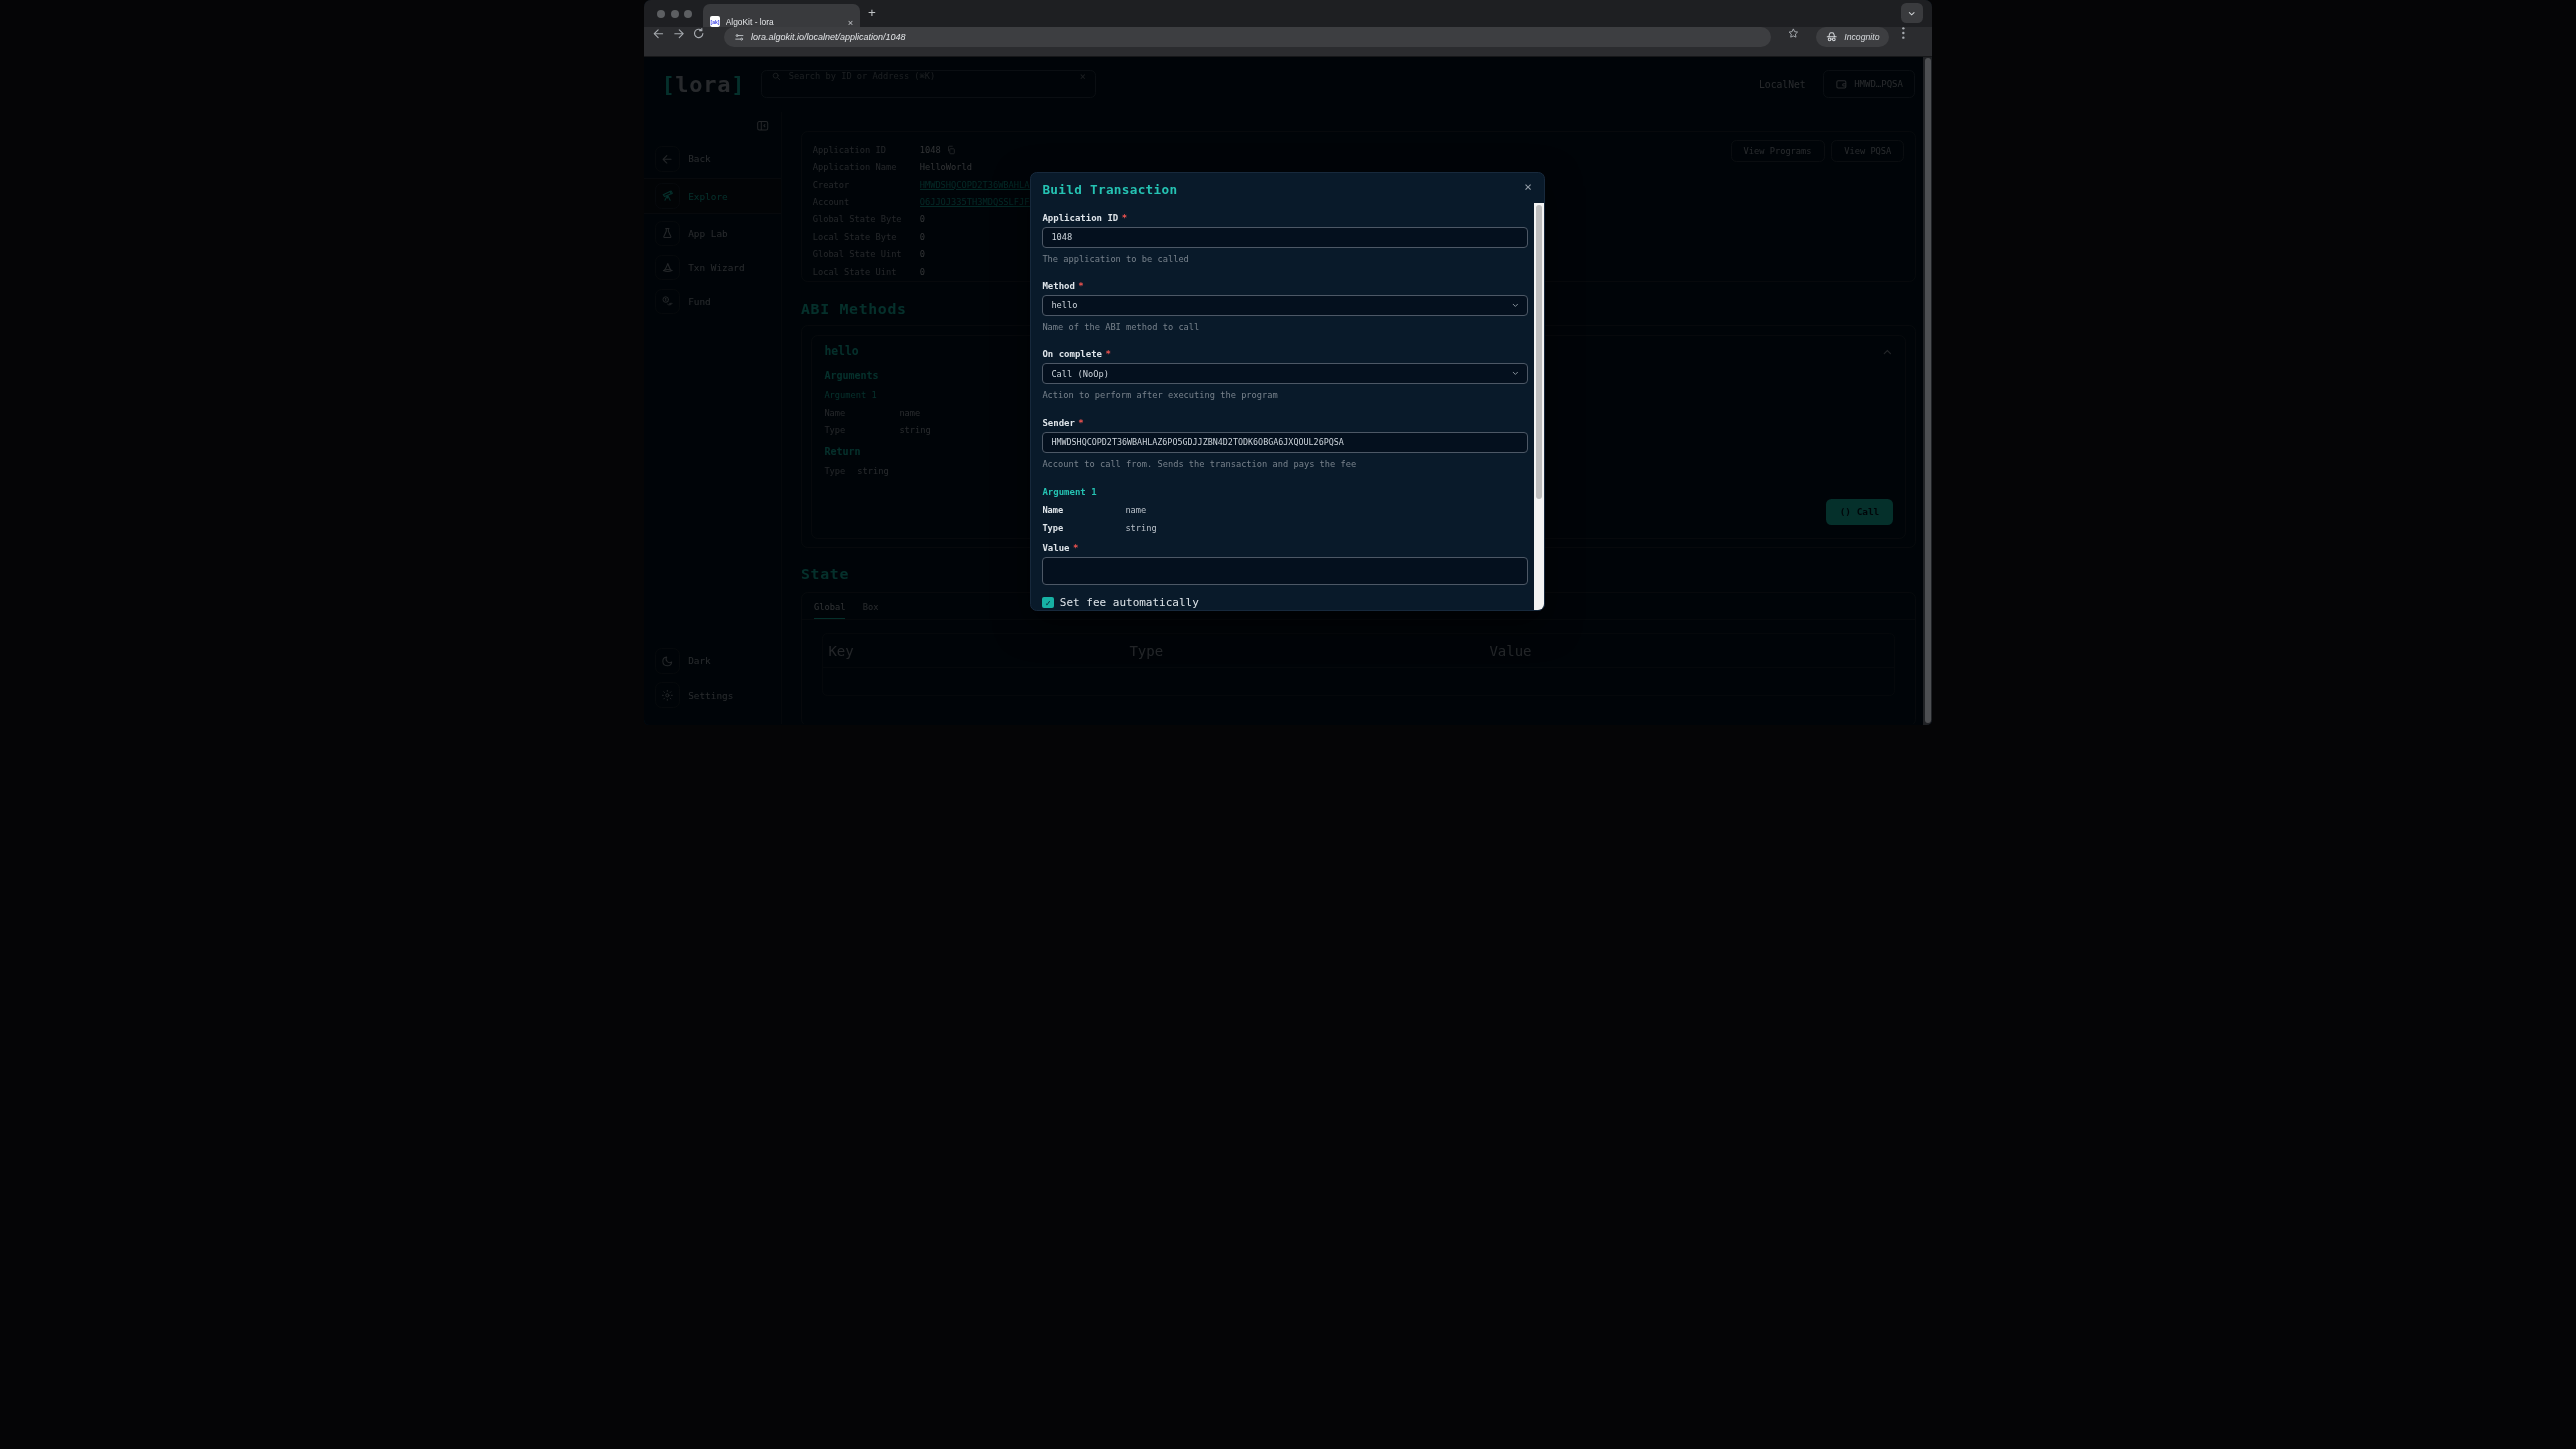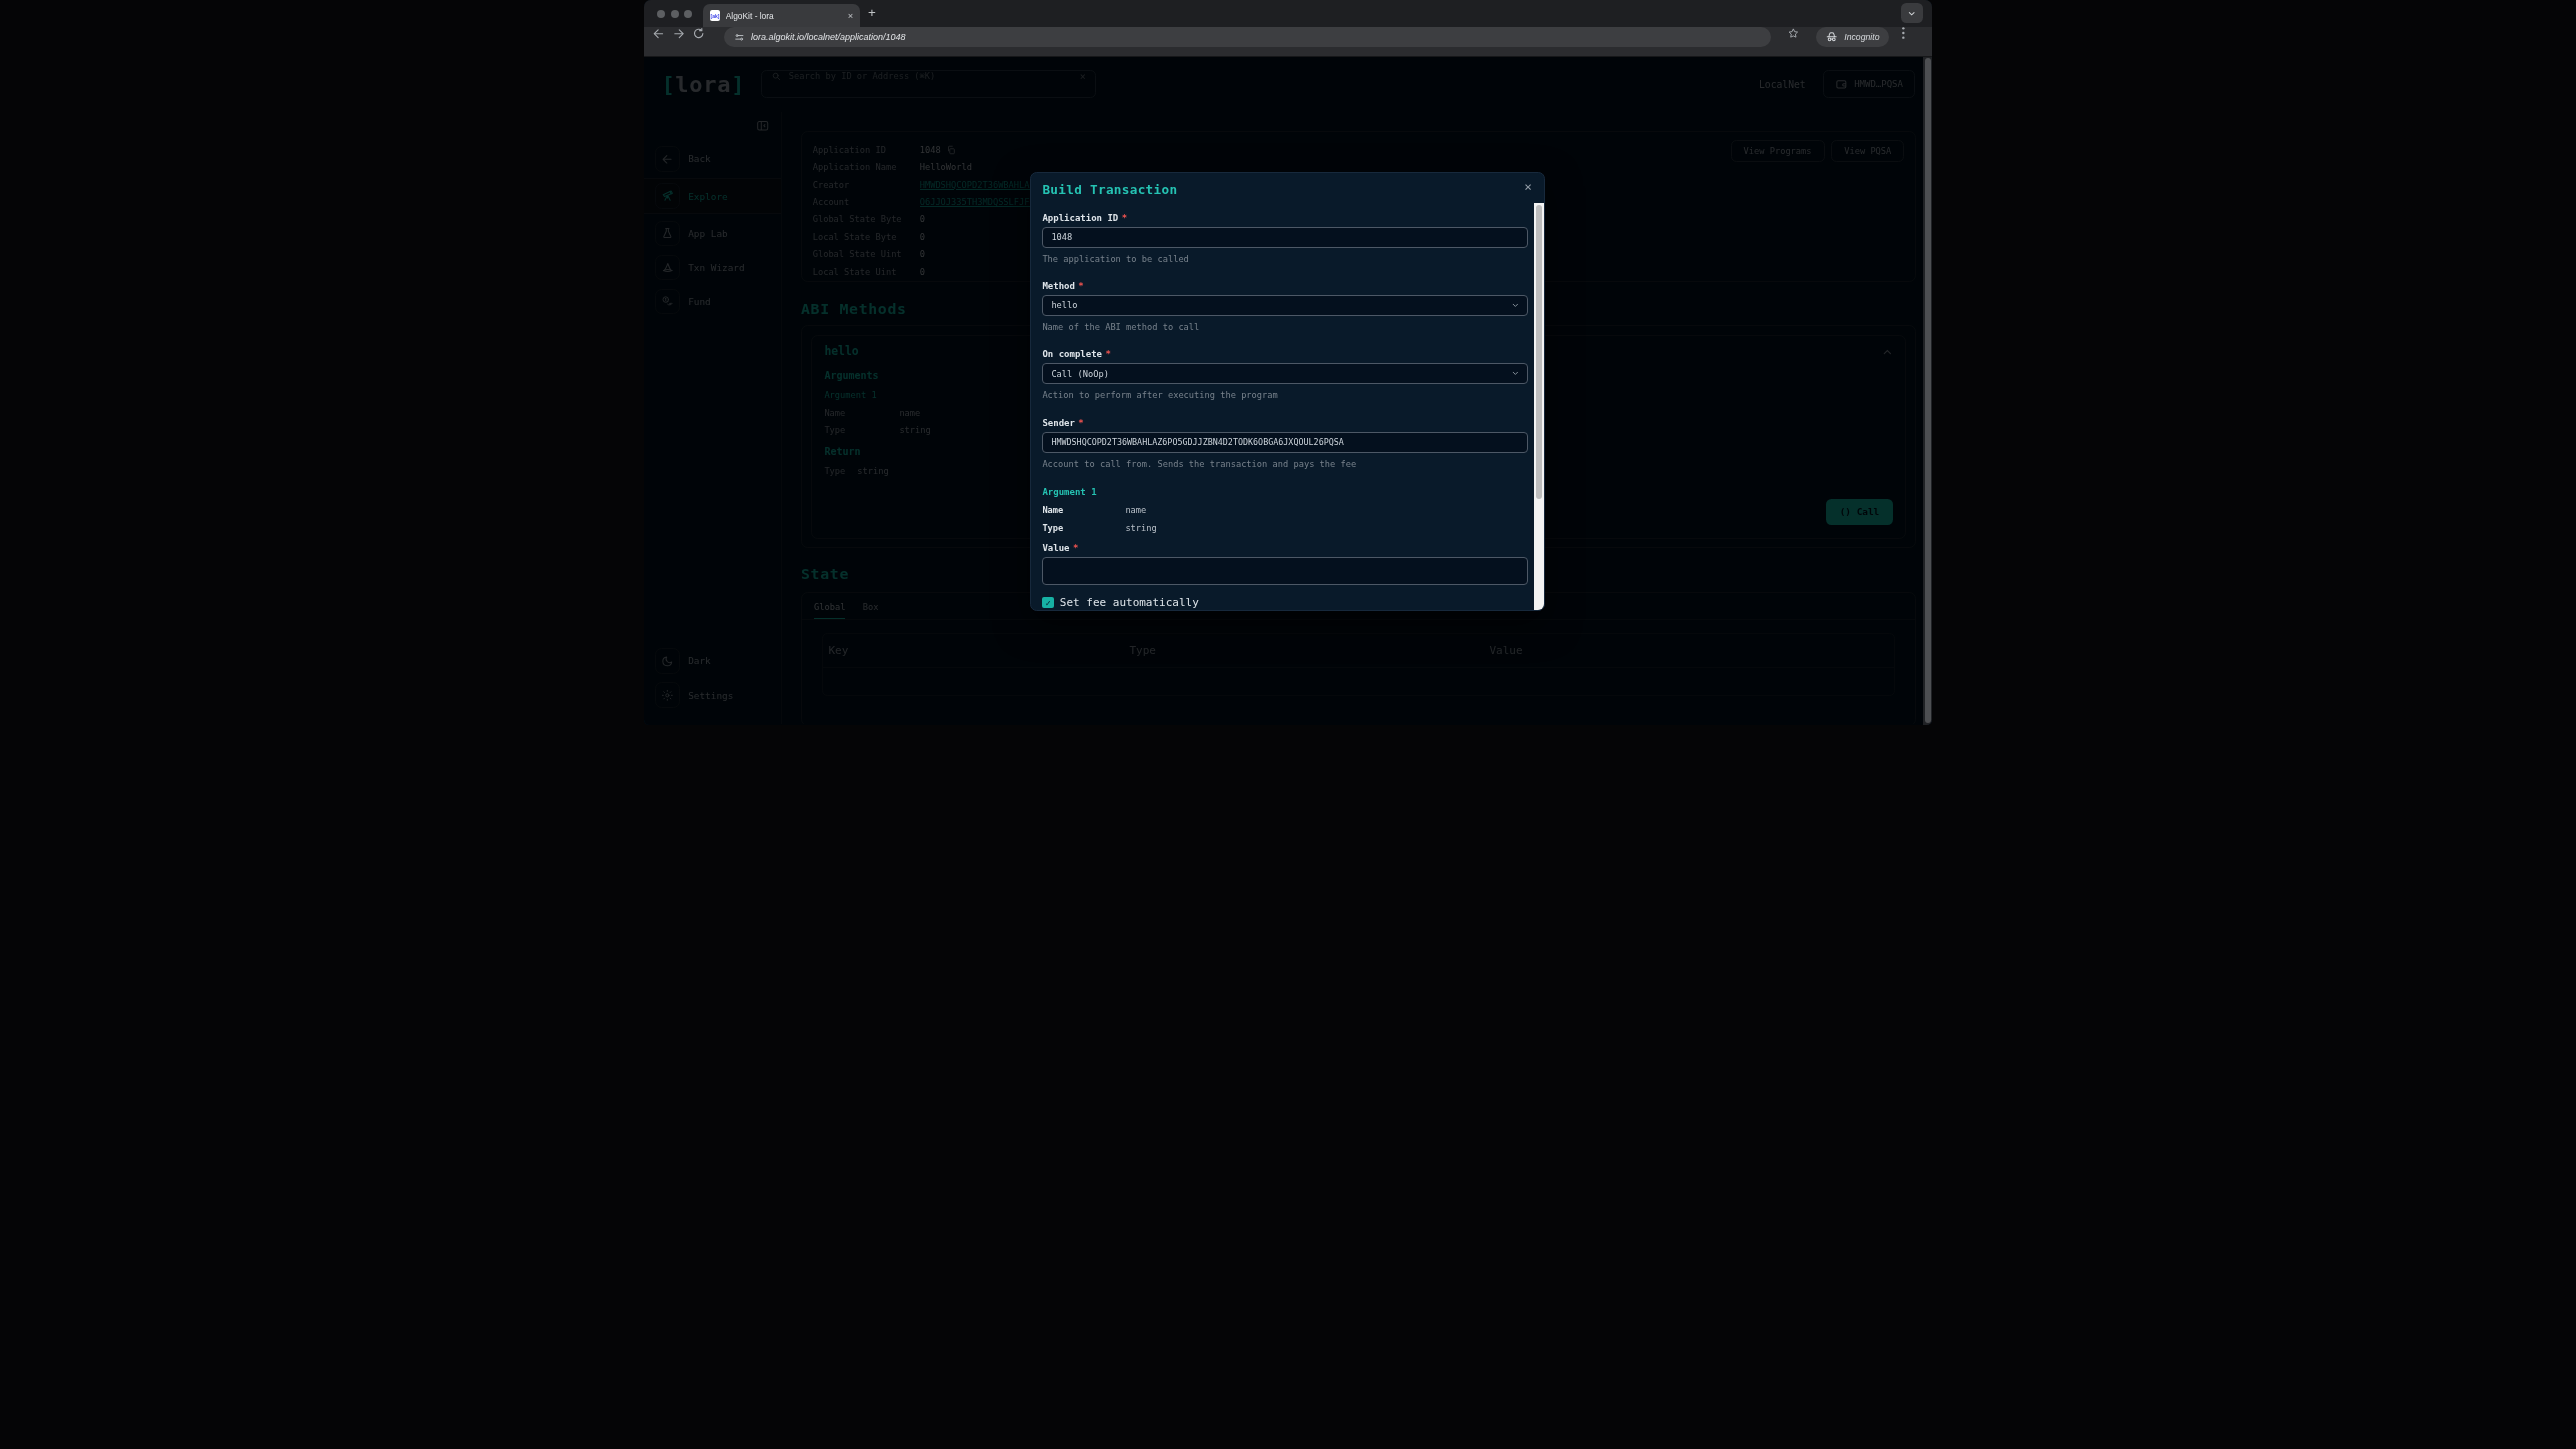--- a/index.html
+++ b/index.html
@@ -7,21 +7,21 @@
   body { font-family:"Liberation Sans", sans-serif; }
   .window { position:relative; width:1288px; height:725px; margin:0 auto; overflow:hidden;
             border-radius:6.7px 6.7px 5.4px 5.4px; background:#001320; }
 
   
   .chrome { position:absolute; top:0; left:0; right:0; height:56px; z-index:20; }
   .tabstrip { position:relative; height:27px; background:#1e1f22; display:flex; align-items:center; }
   .lights { display:flex; gap:5.4px; margin-left:13.4px; }
   .light { width:8px; height:8px; border-radius:50%; background:#5d5f62; }
   .tab { position:absolute; left:59px; top:4px; width:157px; height:23px; background:#393a3d;
-         border-radius:6.7px 6.7px 0 0; display:flex; align-items:center; padding:0 6.7px; gap:5.4px; }
+         border-radius:6.7px 6.7px 0 0; display:flex; align-items:flex-end; padding:0 6.7px; gap:5.4px; }
   .favicon { width:10.7px; height:10.7px; background:#fff; border-radius:2px; color:#3d43e8;
              font-size:5px; font-weight:bold; display:flex; align-items:center; justify-content:center; }
   .tab-title { color:#e4e6e8; font-size:8.4px; flex:1; white-space:nowrap; overflow:hidden; }
   .tab-close { color:#c0c3c6; font-size:9.4px; line-height:1; cursor:default; }
   .newtab { position:absolute; left:224px; top:5.4px; color:#c0c3c6; font-size:13.4px; font-weight:300; }
   .tabsearch { position:absolute; right:9.4px; top:3.4px; width:21.5px; height:20px; background:#3a3b3e;
                border-radius:5.4px; display:flex; align-items:center; justify-content:center; color:#cfd2d5; }
   .toolbar { height:29.5px; background:#2b2c2f; display:flex; align-items:flex-start; padding:0 8px; gap:6.7px;
              border-bottom:0.7px solid #161719;font-style:italic; }
   .navicon { color:#a7abb0; width:13.4px; height:13.4px; flex:0 0 auto; }
@@ -91,21 +91,21 @@
   .call-btn { position:absolute; right:12px; bottom:13.4px; height:26px; padding:0 13.4px; border:none;
               border-radius:5.4px; background:#14b8a6; color:#00131f; font-family:inherit;
               font-size:9.4px; font-weight:bold; }
 
   .state-card { margin-top:9.4px; height:134px; padding:5.4px 0 0 0; }
   .tabs { display:flex; gap:17.4px; padding:4px 0 0 12px; border-bottom:0.7px solid #16222d; }
   .s-tab { font-size:8.7px; color:#9aa3ad; padding-bottom:6px; border-bottom:1.3px solid transparent; }
   .s-tab.active { color:#b9c0c8; border-bottom-color:#14b8a6; }
   .table { margin:13.4px 20px 0 20px; border:0.7px solid #16222d; border-radius:5.4px; }
   .thead { display:grid; grid-template-columns:301px 360px 1fr; height:34px; align-items:center;
-           padding-left:5.4px; font-size:11px; color:#8b949e; border-bottom:0.7px solid #16222d; }
+           padding-left:5.4px; font-size:14px; color:#8b949e; border-bottom:0.7px solid #16222d; }
   .tbody-empty { height:27px; }
 
   .dim-overlay { position:absolute; inset:0; background:rgba(0,0,0,0.74); z-index:5; }
 
   
   .page-scrollbar { position:absolute; top:56px; right:0; bottom:0; width:8.7px; background:#202225; z-index:8; }
   .page-scroll-thumb { position:absolute; left:1.3px; right:1.3px; top:2px; bottom:2px; background:#4d4f52; border-radius:3.4px; }
 
   
   .modal { position:absolute; left:386px; top:172px; width:515px; height:439px; background:#091a2a;

